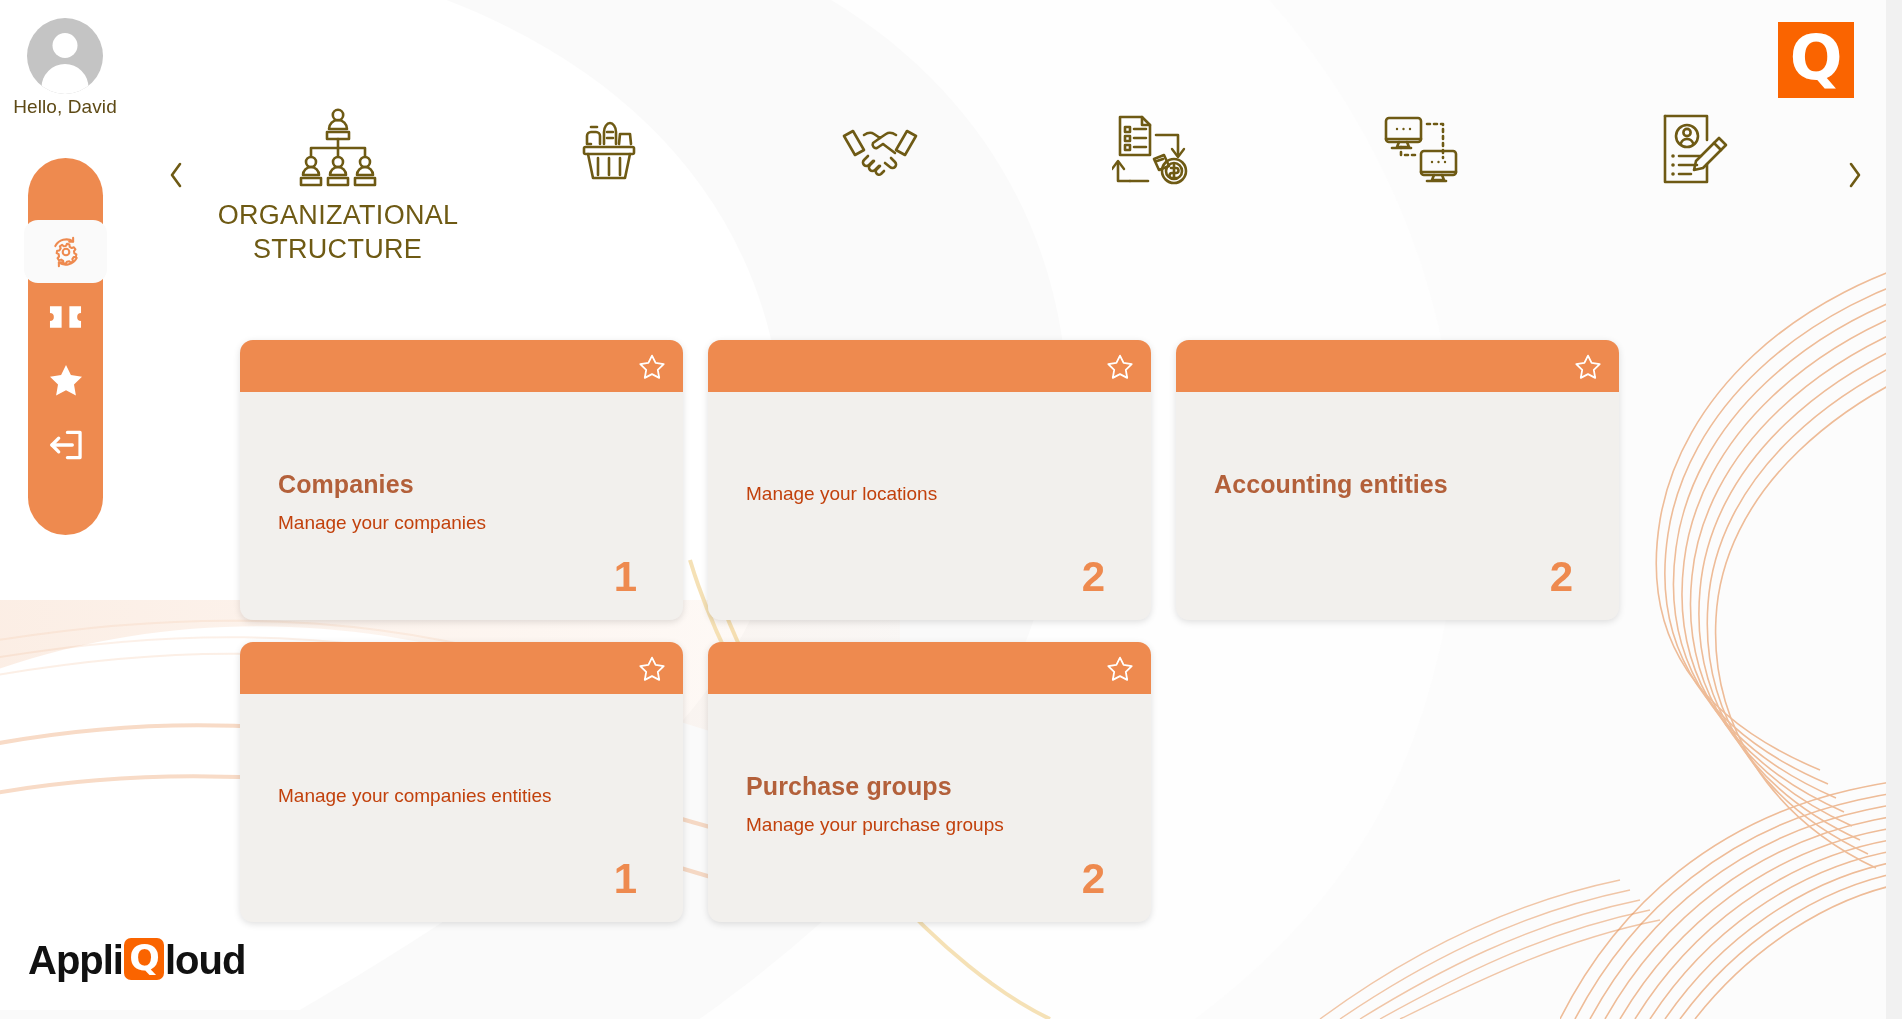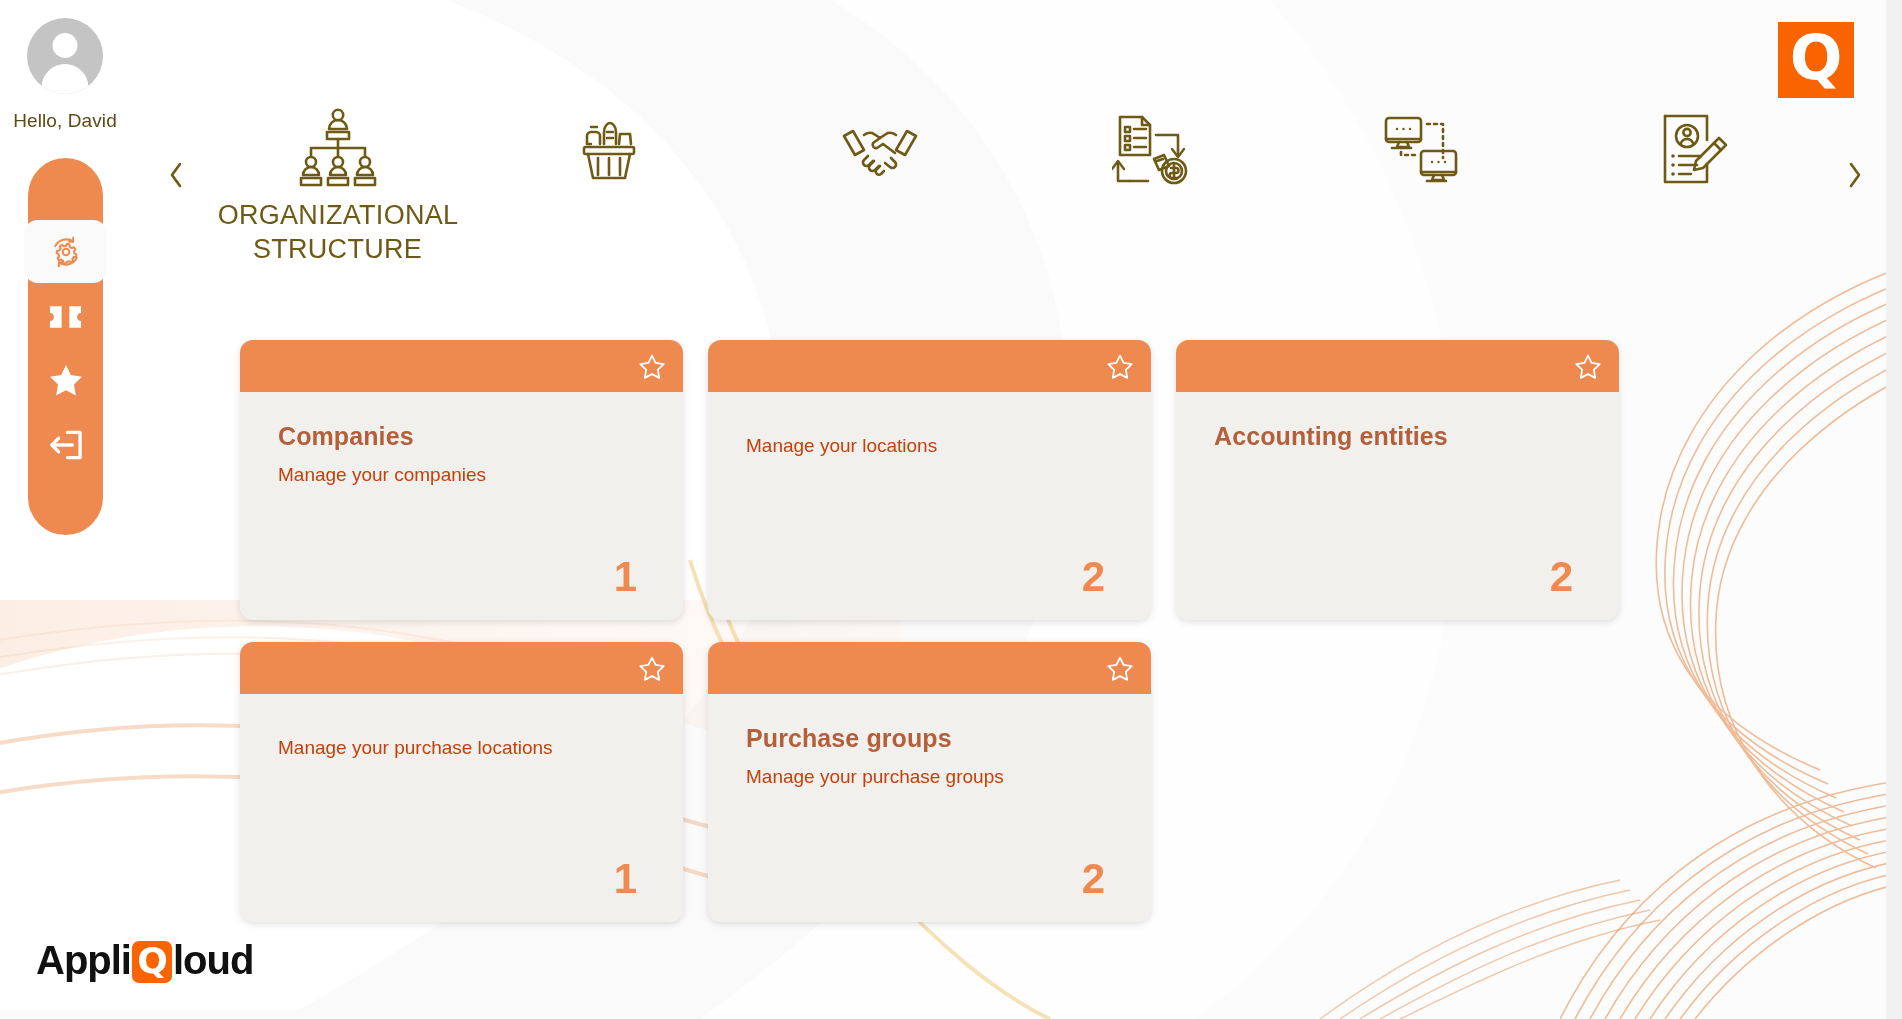--- a/index.html
+++ b/index.html
@@ -38,21 +38,21 @@
     content: ""; position: absolute; left: 50%; top: 15px;
     transform: translateX(-50%);
     width: 25px; height: 25px; border-radius: 50%; background: #fff;
   }
   .avatar::after {
     content: ""; position: absolute; left: 50%; top: 46px;
     transform: translateX(-50%);
     width: 47px; height: 34px; border-radius: 24px 24px 0 0; background: #fff;
   }
   .hello {
-    margin-top: 16px; font-size: 19px; color: #5e4a16;
+    margin-top: 2px; font-size: 19px; color: #5e4a16;
     letter-spacing: .1px;
   }
 
   
   .rail {
     position: absolute; left: 28px; top: 158px;
     width: 75px; height: 377px;
     background: #ee8a4f; border-radius: 38px; z-index: 6;
   }
   .rail-items {
@@ -108,21 +108,21 @@
     width: 1380px; z-index: 4;
     display: flex; flex-wrap: wrap;
     column-gap: 25px; row-gap: 22px;
   }
   .card {
     width: 443px; height: 280px;
     border-radius: 13px;
     background: #f2f0ed;
     box-shadow: 0 2px 7px rgba(0,0,0,.13);
     display: flex; flex-direction: column;
-    cursor: pointer; overflow: hidden;
+    cursor: pointer; overflow: hidden; gap: 48px;
   }
   .card-head {
     height: 52px; background: #ee8a4f;
     display: flex; align-items: center; justify-content: flex-end;
     padding-right: 18px; flex: 0 0 52px;
   }
   .fav-star { cursor: pointer; display: block; }
   .card-body {
     flex: 1; padding: 30px 38px 0 38px;
     display: flex; flex-direction: column;
@@ -148,22 +148,22 @@
     z-index: 9;
   }
   .q-logo span {
     color: #fff; font-size: 62px; font-weight: bold;
     font-family: "DejaVu Sans", sans-serif; line-height: 1;
     margin-top: -4px;
   }
 
   
   .brand {
-    position: absolute; left: 36px; bottom: 36px;
-    z-index: 9; display: flex; align-items: flex-end;
+    position: absolute; left: 28px; bottom: 36px;
+    z-index: 9; display: flex; align-items: flex-start;
     font-size: 40px; font-weight: bold; color: #111;
     letter-spacing: -1px;
     margin-top: 43px;
   }
   .brand .q-chip {
     display: inline-flex; align-items: center; justify-content: center;
     width: 40px; height: 42px; background: #fa6400;
     border-radius: 7px; margin: 0 1px; position: relative;
   }
   .brand .q-chip span {
@@ -478,21 +478,21 @@
       </div>
     </div>
 
     <div class="card">
       <div class="card-head">
         <svg class="fav-star" width="26" height="25" viewBox="0 0 26 25" fill="none" stroke="#fff" stroke-width="1.8" stroke-linejoin="round">
           <path d="M13 1.6l3.6 7.3 8.1 1.2-5.9 5.7 1.4 8.1L13 20.1 5.8 23.9l1.4-8.1-5.9-5.7 8.1-1.2z"></path>
         </svg>
       </div>
       <div class="card-body">
-        <div class="card-sub">Manage your purchase locations</div>
+        <div class="card-sub">Manage your companies entities</div>
         <div class="card-count">1</div>
       </div>
     </div>
 
     <div class="card">
       <div class="card-head">
         <svg class="fav-star" width="26" height="25" viewBox="0 0 26 25" fill="none" stroke="#fff" stroke-width="1.8" stroke-linejoin="round">
           <path d="M13 1.6l3.6 7.3 8.1 1.2-5.9 5.7 1.4 8.1L13 20.1 5.8 23.9l1.4-8.1-5.9-5.7 8.1-1.2z"></path>
         </svg>
       </div>

